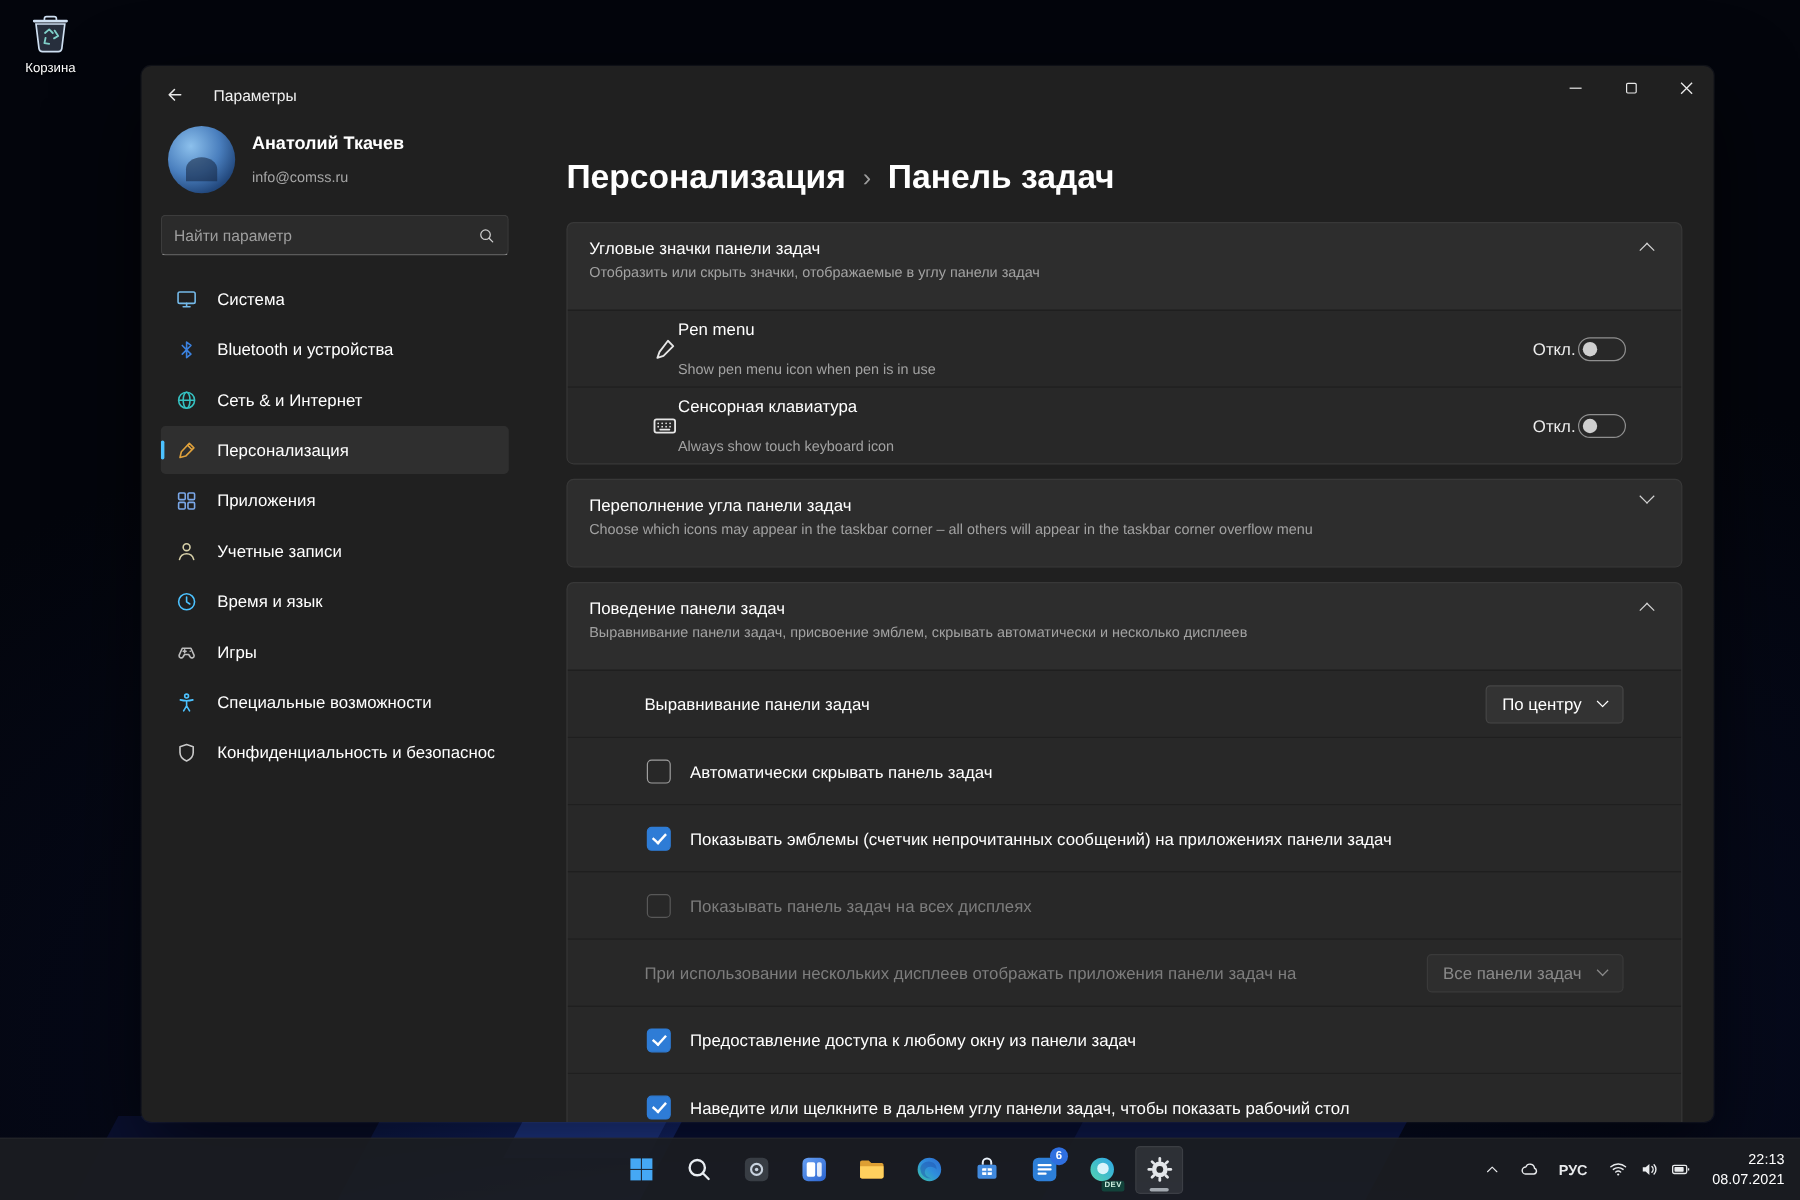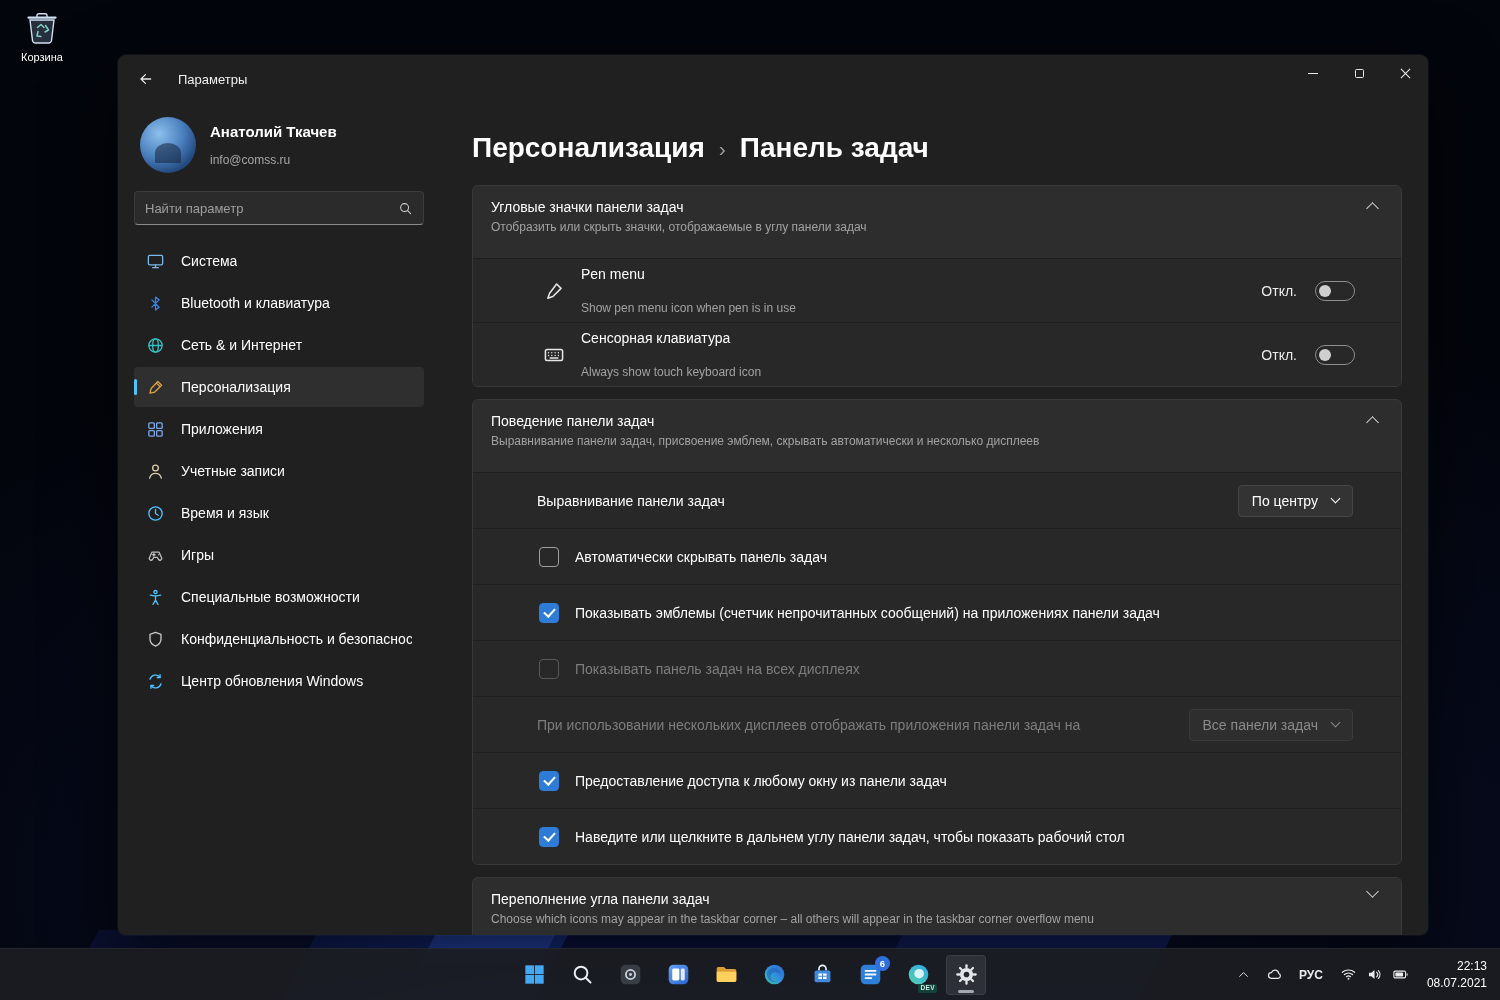--- a/index.html
+++ b/index.html
@@ -28,21 +28,21 @@
   .back-btn{width:38px;height:34px;border:none;background:transparent;color:#e8e8e8;border-radius:4px;display:flex;align-items:center;justify-content:center;cursor:pointer}
   .back-btn svg{width:16px;height:16px}
   .win-title{font-size:13px;margin-left:14px;color:#f0f0f0}
   .caption-btns{position:absolute;right:0;top:0;display:flex}
   .cap-btn{width:46px;height:36px;display:flex;align-items:center;justify-content:center}
   .g-min{width:10px;height:1px;background:#e8e8e8}
   .g-max{width:9px;height:9px;border:1px solid #e8e8e8;border-radius:1.5px}
   .cap-btn svg{width:11px;height:11px}
 
   
-  .sidebar{position:absolute;left:0;top:48px;bottom:0;width:322px;padding:10px 16px 0}
+  .sidebar{position:absolute;left:0;top:36px;bottom:0;width:322px;padding:10px 16px 0}
   .profile{display:flex;align-items:center;gap:14px;padding:4px 6px 16px}
   .avatar{width:56px;height:56px;border-radius:50%;flex:none;overflow:hidden;
           background:radial-gradient(circle at 34% 30%,#8cc0ec 0%,#4a7fbe 45%,#23497e 75%,#142c50 100%)}
   .avatar::after{content:"";display:block;width:26px;height:20px;margin:26px auto 0;border-radius:50% 50% 0 0;background:rgba(20,35,60,.55)}
   .uname{font-size:15px;font-weight:700}
   .uemail{font-size:12px;color:#a6a6a6;margin-top:13px}
   .search{height:32px;background:#2b2b2b;border:1px solid #3c3c3c;border-bottom:1px solid #8a8a8a;border-radius:4px;display:flex;align-items:center;padding:16px 10px;margin:2px 0 16px}
   .search input{flex:1;background:none;border:none;outline:none;color:#fff;font-size:13px;font-family:inherit}
   .search input::placeholder{color:#9e9e9e}
   .s-icon{width:15px;height:15px;color:#cfcfcf;display:inline-flex}
@@ -64,21 +64,21 @@
   .card{background:#2d2d2d;border:1px solid #383838;border-radius:6px;margin-bottom:12px;overflow:hidden}
   .card-header{display:flex;min-height:72px;padding:13px 24px 13px 18px;cursor:pointer}
   .card-header .texts{flex:1}
   .card-title{font-size:14px;color:#fff}
   .card-sub{font-size:12px;color:#a2a2a2;margin-top:5px}
   .chev{width:9px;height:9px;border-right:1.6px solid #d4d4d4;border-bottom:1.6px solid #d4d4d4;flex:none}
   .chev.down{transform:rotate(45deg);margin-top:-4px}
   .chev.up{transform:rotate(-135deg);margin-top:5px}
 
   .row{display:flex;align-items:center;background:#282828;border-top:1px solid #1f1f1f}
-  .corner-row{min-height:64px;padding:0 46px 0 70px;gap:16px}
+  .corner-row{min-height:64px;padding:0 46px 0 70px;gap:0}
   .row-icon{width:22px;height:22px;color:#e6e6e6;flex:none;display:inline-flex}
   .row-icon svg{width:100%;height:100%}
   .corner-row .texts{flex:1}
   .row-title{font-size:14px}
   .row-sub{font-size:12px;color:#a2a2a2;margin-top:19px}
   .state-label{font-size:14px;color:#ececec;margin-right:2px}
   .toggle{width:40px;height:20px;border:1px solid #8f8f8f;border-radius:10px;position:relative;flex:none;cursor:pointer}
   .toggle .knob{position:absolute;left:3px;top:3px;width:12px;height:12px;border-radius:50%;background:#cfcfcf}
 
   .dd-row{min-height:56px;padding:0 48px 0 64px}
@@ -187,21 +187,21 @@
             </svg>
           </span>
           <span class="nav-label">Система</span>
         </div>
         <div class="nav-item">
           <span class="nav-icon" style="color:#3b82e0">
             <svg viewBox="0 0 20 20" fill="none" stroke="currentColor" stroke-width="1.4" stroke-linecap="round" stroke-linejoin="round">
               <path d="M6.2 6.2l7.6 7.6L10 16.8V3.2l3.8 3-7.6 7.6"></path>
             </svg>
           </span>
-          <span class="nav-label">Bluetooth и клавиатура</span>
+          <span class="nav-label">Bluetooth и устройства</span>
         </div>
         <div class="nav-item">
           <span class="nav-icon" style="color:#35c0c0">
             <svg viewBox="0 0 20 20" fill="none" stroke="currentColor" stroke-width="1.4" stroke-linecap="round" stroke-linejoin="round">
               <circle cx="10" cy="10" r="7"></circle>
               <ellipse cx="10" cy="10" rx="3" ry="7"></ellipse>
               <path d="M3.2 10h13.6"></path>
             </svg>
           </span>
           <span class="nav-label">Сеть &amp; и Интернет</span>
@@ -263,29 +263,20 @@
           </span>
           <span class="nav-label">Специальные возможности</span>
         </div>
         <div class="nav-item">
           <span class="nav-icon" style="color:#c9c9c9">
             <svg viewBox="0 0 20 20" fill="none" stroke="currentColor" stroke-width="1.4" stroke-linecap="round" stroke-linejoin="round">
               <path d="M10 2.6l5.8 1.9v5c0 3.7-2.3 6-5.8 7.5-3.5-1.5-5.8-3.8-5.8-7.5v-5z"></path>
             </svg>
           </span>
           <span class="nav-label">Конфиденциальность и безопаснос</span>
-        </div>
-        <div class="nav-item">
-          <span class="nav-icon" style="color:#4cc2ff">
-            <svg viewBox="0 0 20 20" fill="none" stroke="currentColor" stroke-width="1.4" stroke-linecap="round" stroke-linejoin="round">
-              <path d="M4.2 7.6a6.2 6.2 0 0 1 10.6-2.2M15.8 12.4a6.2 6.2 0 0 1-10.6 2.2"></path>
-              <path d="M14.8 2.8v3h-3M5.2 17.2v-3h3"></path>
-            </svg>
-          </span>
-          <span class="nav-label">Центр обновления Windows</span>
         </div>
       </nav>
   </div>
 
   <div class="content">
     <div class="breadcrumb">
       <span class="bc-parent">Персонализация</span>
       <span class="sep">›</span>
       <span class="bc-current">Панель задач</span>
     </div>
@@ -329,20 +320,30 @@
             <div class="toggle">
               <span class="knob"></span>
             </div>
           </div>
         </div>
     </section>
 
     <section class="card">
       <div class="card-header">
         <div class="texts">
+          <div class="card-title">Переполнение угла панели задач</div>
+          <div class="card-sub">Choose which icons may appear in the taskbar corner – all others will appear in the taskbar corner overflow menu</div>
+        </div>
+        <span class="chev down"></span>
+      </div>
+    </section>
+
+    <section class="card">
+      <div class="card-header">
+        <div class="texts">
           <div class="card-title">Поведение панели задач</div>
           <div class="card-sub">Выравнивание панели задач, присвоение эмблем, скрывать автоматически и несколько дисплеев</div>
         </div>
         <span class="chev up"></span>
       </div>
       <div id="behavior-rows">
           <div class="row dd-row">
             <span class="dd-label">Выравнивание панели задач</span>
             <div class="dropdown">
               <span>По центру</span>
@@ -370,30 +371,20 @@
           </div>
           <div class="row cb-row">
             <span class="checkbox checked"></span>
             <span class="cb-label">Предоставление доступа к любому окну из панели задач</span>
           </div>
           <div class="row cb-row">
             <span class="checkbox checked"></span>
             <span class="cb-label">Наведите или щелкните в дальнем углу панели задач, чтобы показать рабочий стол</span>
           </div>
         </div>
-    </section>
-
-    <section class="card">
-      <div class="card-header">
-        <div class="texts">
-          <div class="card-title">Переполнение угла панели задач</div>
-          <div class="card-sub">Choose which icons may appear in the taskbar corner – all others will appear in the taskbar corner overflow menu</div>
-        </div>
-        <span class="chev down"></span>
-      </div>
     </section>
   </div>
 </div>
 
 <div class="taskbar">
   <div class="task-center" id="task-apps">
       <div class="task-app">
         <svg class="app-svg" viewBox="0 0 24 24">
           <g fill="#45a8f5">
             <rect x="3.2" y="3.2" width="8.4" height="8.4"></rect>

